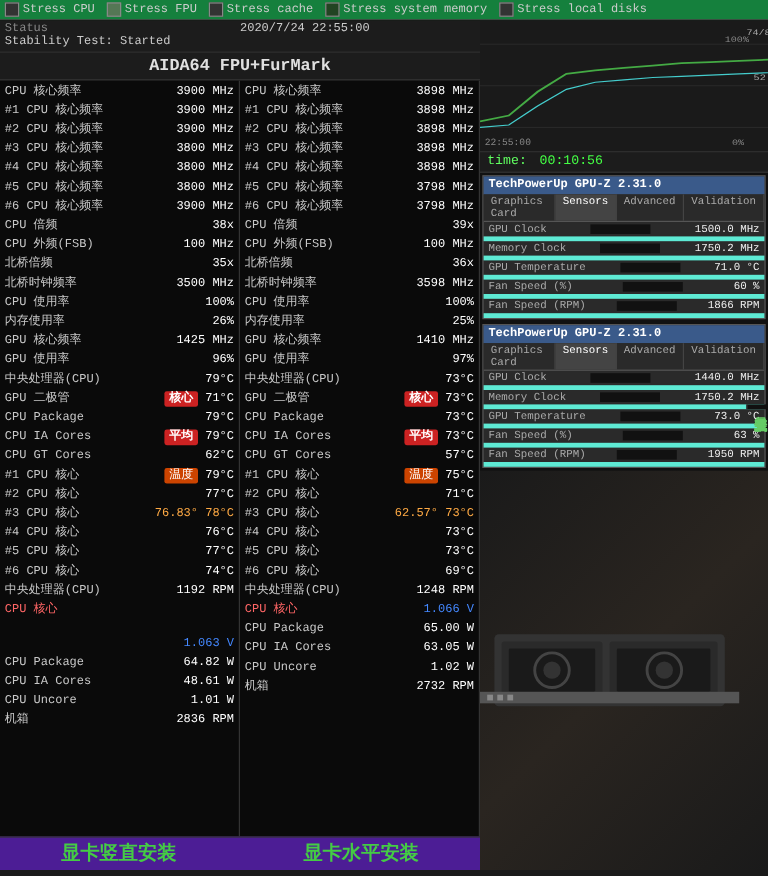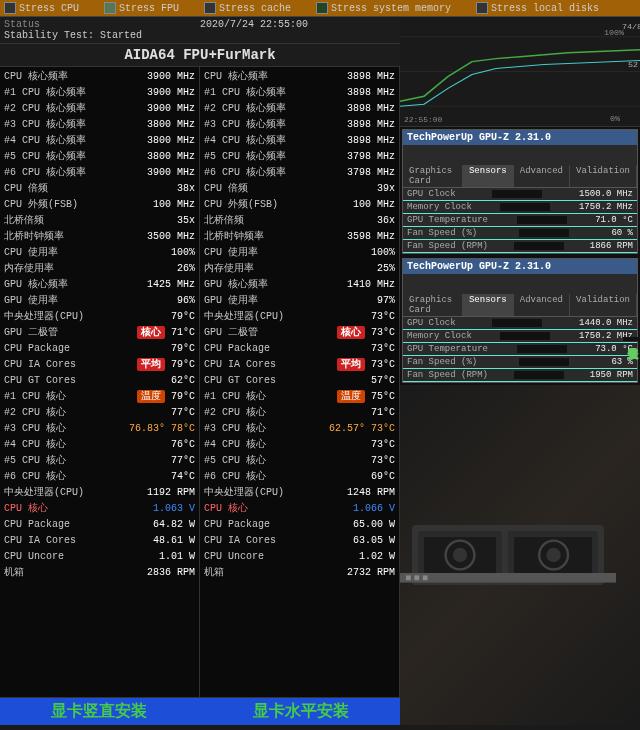--- a/index.html
+++ b/index.html
@@ -8,24 +8,24 @@
       height: 730px;
       background: #1a1a1a;
       font-family: 'Courier New', monospace;
       font-size: 11px;
       color: #c0c0c0;
       overflow: hidden;
     }
 
     
     .toolbar {
-      background: #a16207;
+      background: #15803d;
       padding: 2px 4px;
       display: flex;
-      gap: 25px;
+      gap: 10px;
       border-bottom: 1px solid #444;
     }
     .toolbar-item {
       display: flex;
       align-items: center;
       gap: 3px;
       color: #ccc;
       font-size: 10px;
     }
     .checkbox-sim {
@@ -107,21 +107,21 @@
       background: #cc4400;
       color: white;
       font-size: 10px;
       padding: 1px 4px;
       border-radius: 2px;
     }
 
     
     .bottom-labels {
       display: flex;
-      background: #1d4ed8;
+      background: #4c1d95;
       border-top: 1px solid #333;
       padding: 3px;
       gap: 10px;
     }
     .bottom-label {
       font-size: 16px;
       font-weight: bold;
       color: #44cc44;
       flex: 1;
       text-align: center;
@@ -197,32 +197,31 @@
     .gpuz-tabs {
       background: #2a2a2a;
       display: flex;
       border-bottom: 1px solid #555;
     }
     .gpuz-tab {
       padding: 1px 6px;
       font-size: 9px;
       color: #aaa;
       border-right: 1px solid #444;
-      margin-top: 20px;
     }
     .gpuz-tab.active {
       background: #444;
       color: white;
     }
 
     .gpuz-row {
       display: flex;
       justify-content: space-between;
       padding: 1px 4px;
-      border-bottom: 1px solid #5eead4;
+      border-bottom: 4px solid #5eead4;
       align-items: center;
     }
     .gpuz-label { color: #aaa; font-size: 9px; }
     .gpuz-val { color: #eee; font-size: 9px; }
     .gpuz-bar-container {
       width: 50px;
       height: 8px;
       background: #111;
       display: inline-block;
       vertical-align: middle;
@@ -384,21 +383,21 @@
           <div class="data-row">
             <span class="label">#6 CPU 核心</span>
             <span class="val">74°C</span>
           </div>
           <div class="data-row">
             <span class="label">中央处理器(CPU)</span>
             <span class="val">1192 RPM</span>
           </div>
           <div class="data-row">
             <span class="label" style="color: rgb(255, 102, 102);">CPU 核心</span>
-            <span style="color: rgb(68, 136, 255);">1.063 V</span>
+            <span style="color: rgb(68, 136, 255); margin-top: 28px;">1.063 V</span>
           </div>
           <div class="data-row">
             <span class="label">CPU Package</span>
             <span class="val">64.82 W</span>
           </div>
           <div class="data-row">
             <span class="label">CPU IA Cores</span>
             <span class="val">48.61 W</span>
           </div>
           <div class="data-row">
@@ -568,20 +567,24 @@
         <text x="185" y="12" fill="#aaa" font-size="7">74/80</text>
         <text x="190" y="50" fill="#aaa" font-size="7">52</text>
 
         <text x="170" y="18" fill="#888" font-size="7">100%</text>
         <text x="175" y="105" fill="#888" font-size="7">0%</text>
       </svg>
       
       <div style="position:absolute;bottom:2px;left:4px;font-size:8px;color:#888;">22:55:00</div>
     </div>
 
+    <div class="timer-bar">
+      <span>time:</span>
+      <span style="margin-left:4px;color:#44ff44;">00:10:56</span>
+    </div>
 
     <div class="gpuz-panel">
       <div class="gpuz-title">TechPowerUp GPU-Z 2.31.0</div>
       <div class="gpuz-tabs">
         <div class="gpuz-tab">Graphics Card</div>
         <div class="gpuz-tab active">Sensors</div>
         <div class="gpuz-tab">Advanced</div>
         <div class="gpuz-tab">Validation</div>
       </div>
       <div id="gpuz1-rows">

